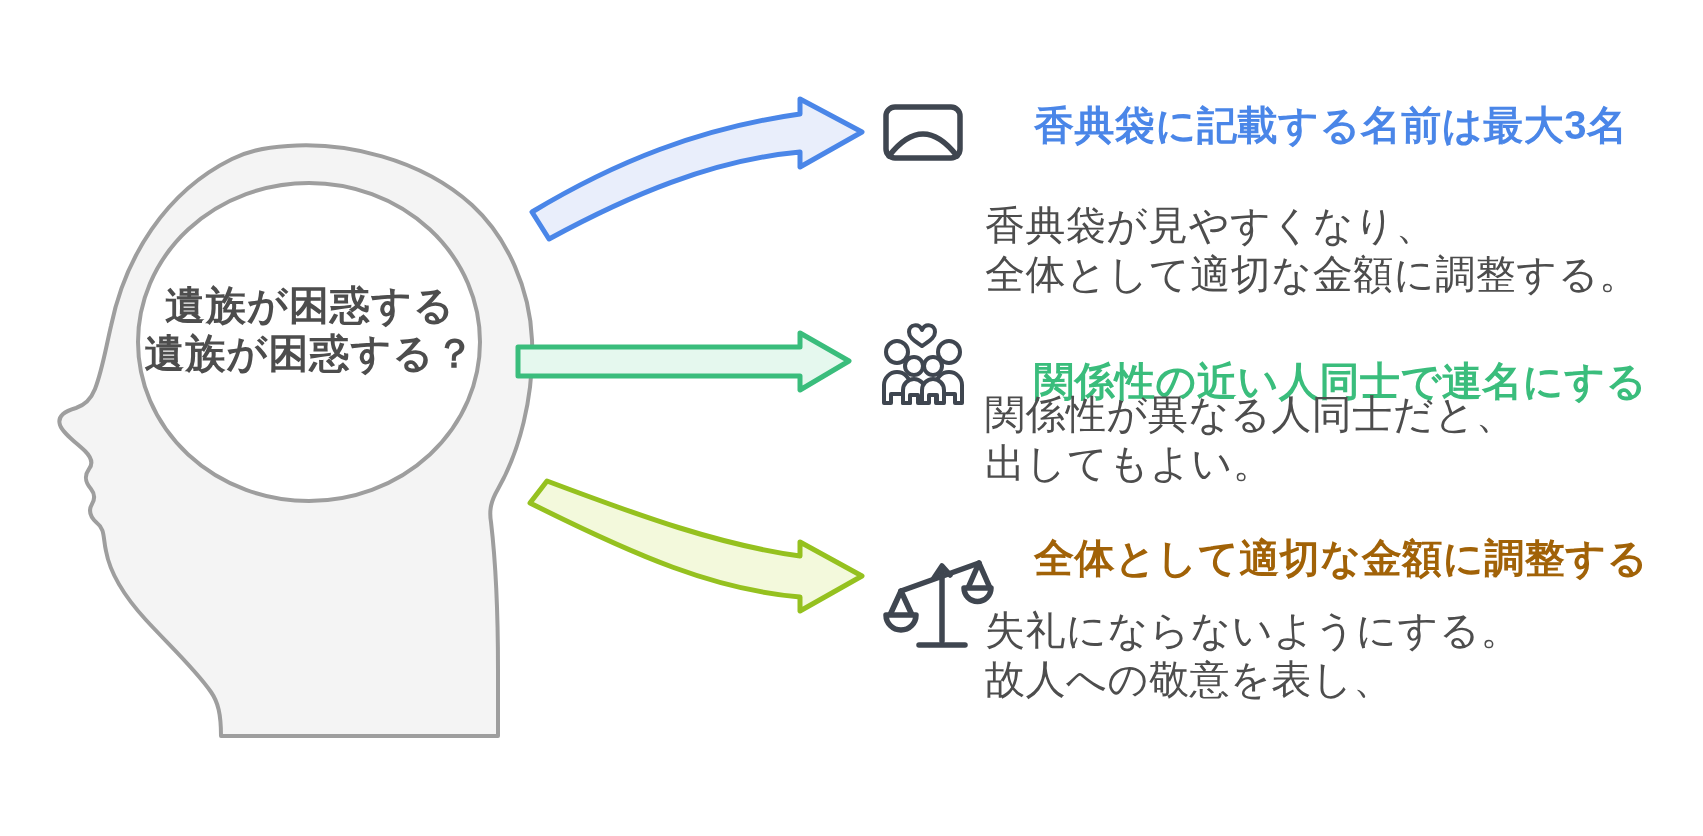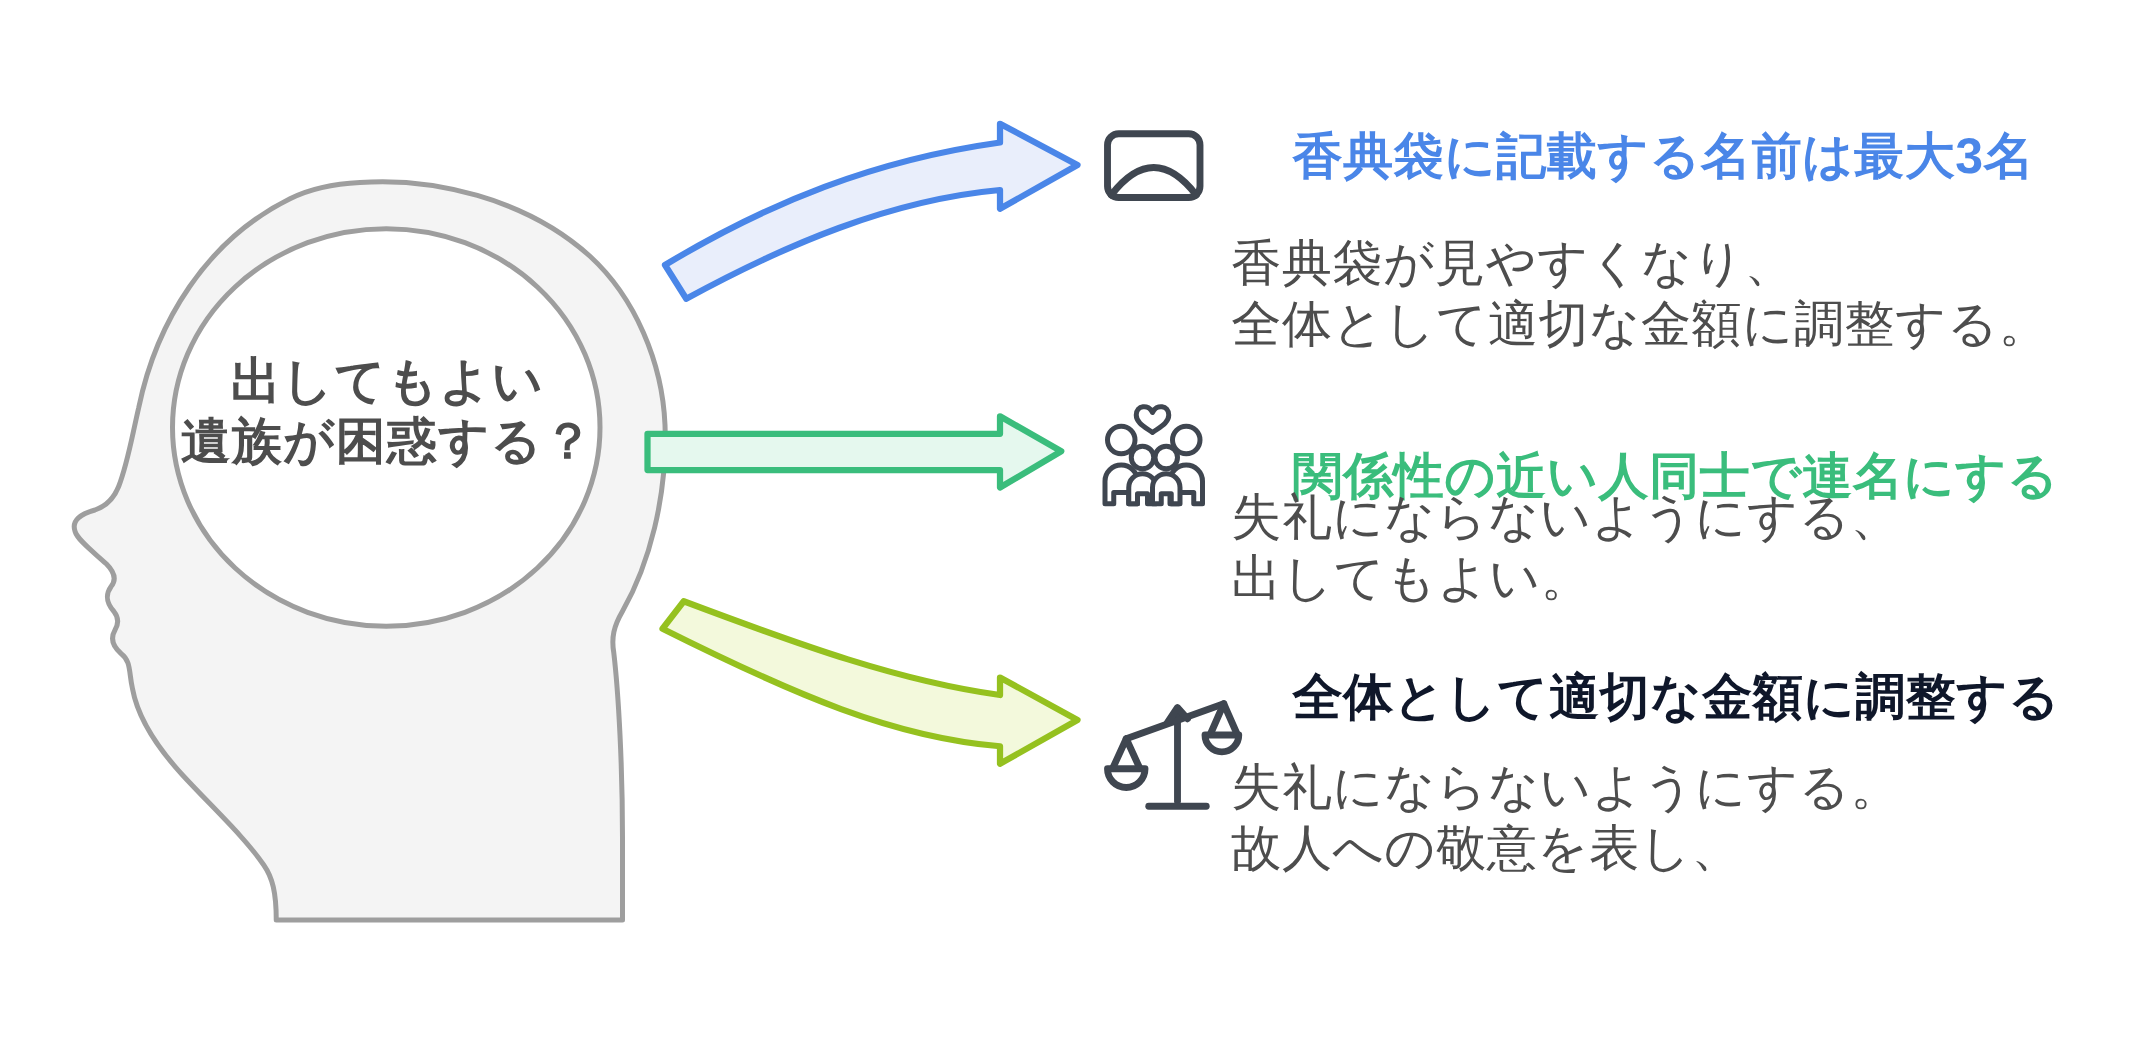--- a/index.html
+++ b/index.html
@@ -20,21 +20,21 @@
     position:absolute;left:1034px;
     font-size:40px;font-weight:bold;line-height:46px;
     white-space:nowrap;letter-spacing:0.5px;
   }
   .t1{top:102px}.t2{top:317px}.t3{top:535px}
   .item-desc{
     position:absolute;left:985px;
     font-size:40px;font-weight:400;line-height:49px;
     white-space:nowrap;letter-spacing:0.5px;
   }
-  .d1{top:187px}.d2{top:390px}.d3{top:606px}
+  .d1{top:201px}.d2{top:390px}.d3{top:606px}
 </style>
 </head>
 <body>
 
 <div class="stage">
 
   <svg class="art" viewBox="0 0 1703 836" xmlns="http://www.w3.org/2000/svg">
 
     <path stroke-width="4" stroke-linejoin="round" d="M 288 146
          C 345 142, 420 158, 472 205
@@ -96,35 +96,35 @@
       <path d="M901 591 L979 563"></path>
       <path d="M934 578 L942 566 L950 575"></path>
       <path d="M901 591 L890 615 M901 591 L912 615"></path>
       <path d="M886 615 A15 15 0 0 0 916 615 Z" fill="#ffffff"></path>
       <path d="M979 563 L968 588 M979 563 L990 588"></path>
       <path d="M964 588 A13.5 13.5 0 0 0 991 588 Z" fill="#ffffff"></path>
     </g>
   </svg>
 
   <div class="question" style="color: rgb(77, 77, 77);">
-    <div>出してもよい</div>
+    <div>遺族が困惑する</div>
     <div>遺族が困惑する？</div>
   </div>
 
   <div class="item-title t1" style="color: rgb(74, 134, 232);">香典袋に記載する名前は最大3名</div>
   <div class="item-desc d1" style="color: rgb(77, 77, 77);">
     <div>香典袋が見やすくなり、</div>
     <div>全体として適切な金額に調整する。</div>
   </div>
 
   <div class="item-title t2" style="color: rgb(58, 189, 124); margin-top: 41px;">関係性の近い人同士で連名にする</div>
   <div class="item-desc d2" style="color: rgb(77, 77, 77);">
-    <div>失礼にならないようにする、</div>
+    <div>関係性が異なる人同士だと、</div>
     <div>出してもよい。</div>
   </div>
 
-  <div class="item-title t3" style="color: #0f172a;">全体として適切な金額に調整する</div>
+  <div class="item-title t3" style="color: #a16207;">全体として適切な金額に調整する</div>
   <div class="item-desc d3" style="color: rgb(77, 77, 77);">
     <div>失礼にならないようにする。</div>
     <div>故人への敬意を表し、</div>
   </div>
 
 </div>
 
 </body></html>

